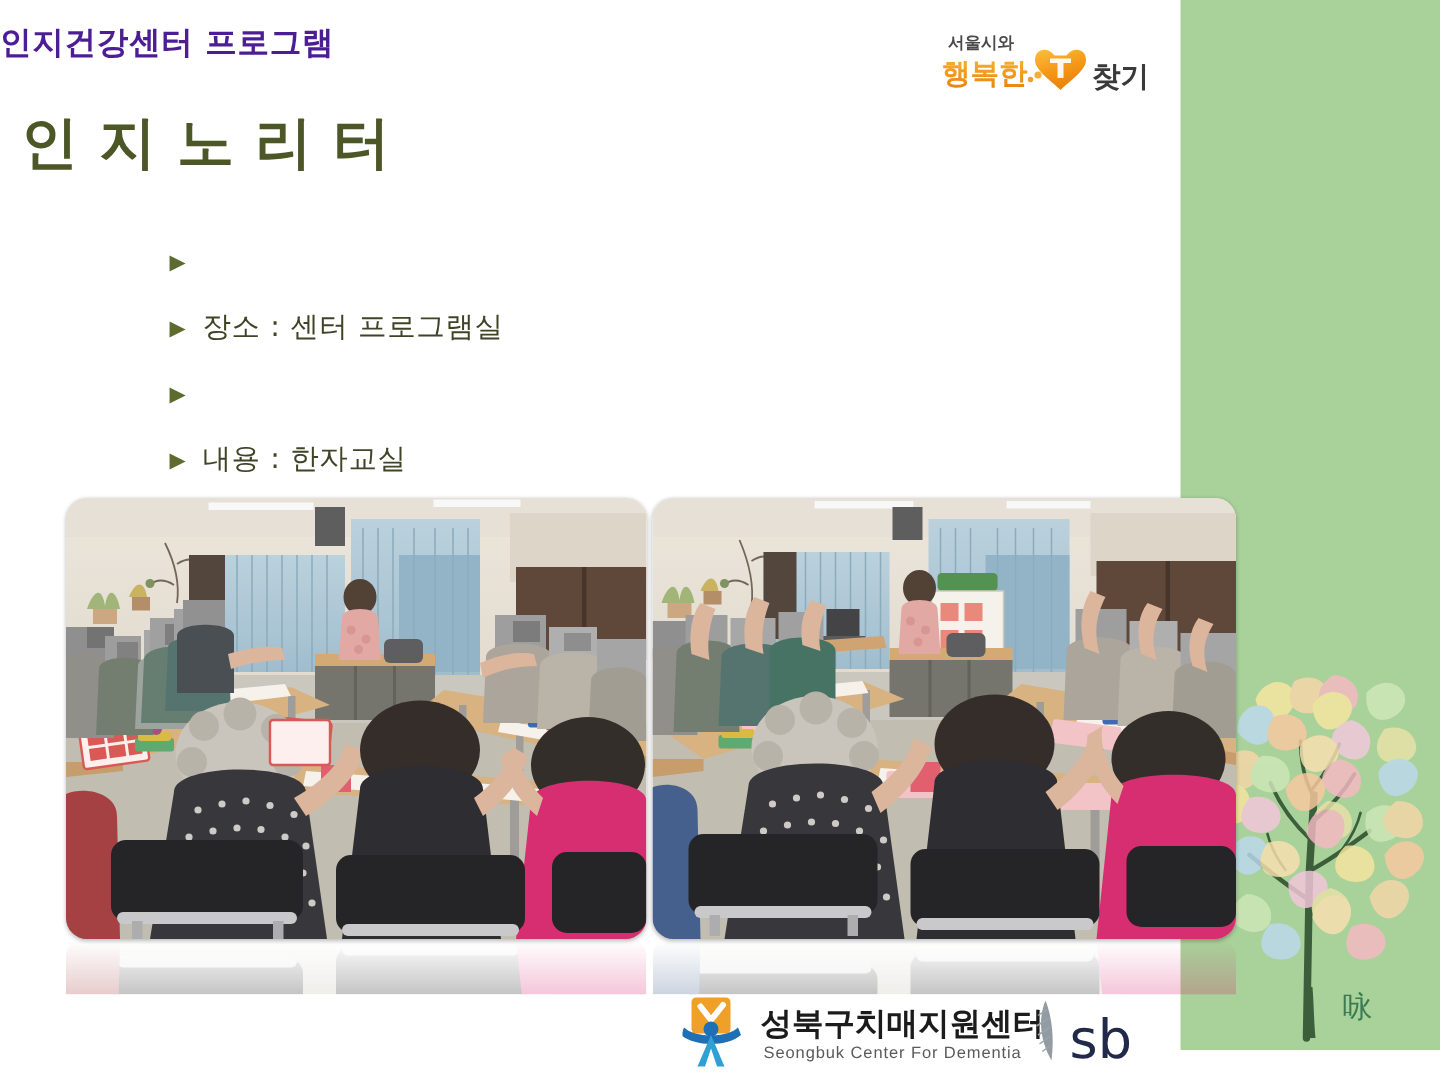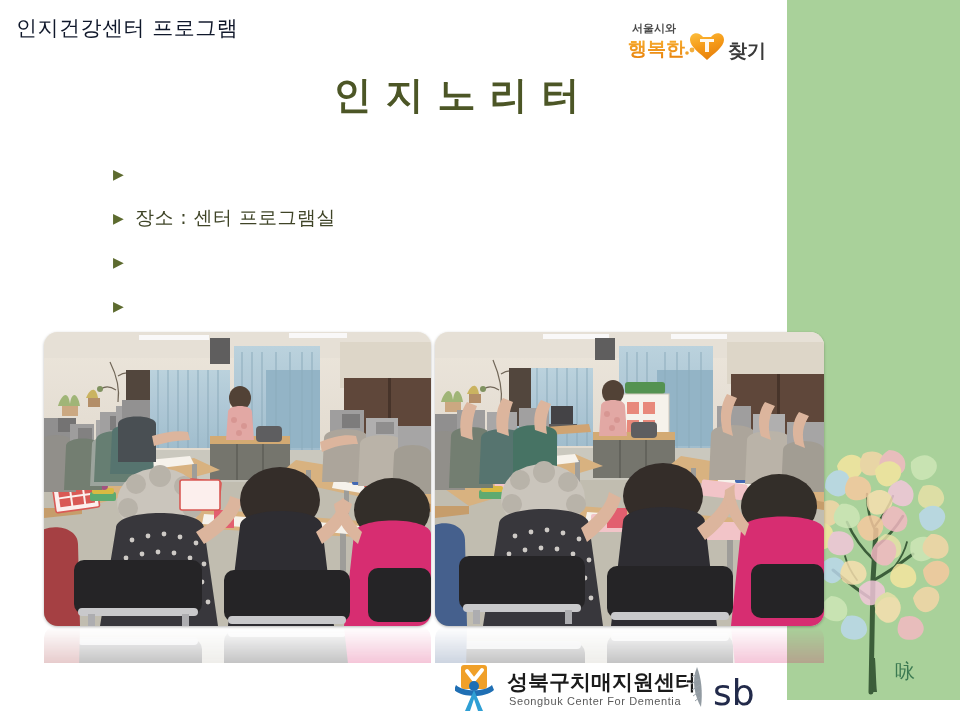--- a/index.html
+++ b/index.html
@@ -16,34 +16,34 @@
   
   .green-panel{
     position:absolute;left:787px;top:0;width:173px;height:700px;
     background:#a9d19a;
   }
   .tree-wrap{position:absolute;left:797px;top:430px;width:160px;height:270px;}
   .tree-wrap svg{display:block;width:160px;height:270px;}
 
   
   .header-title{
-    position:absolute;left:16px;top:14px;
-    font-size:21px;font-weight:normal;color:#0f172a;
+    position:absolute;left:0;top:14px;
+    font-size:21px;font-weight:bold;color:#4c1d95;
     letter-spacing:0.5px;white-space:nowrap;
     font-family:"DejaVu Sans","Liberation Sans",sans-serif;
   }
 
   
   .seoul-logo{position:absolute;left:628px;top:17px;width:156px;height:48px;}
   .seoul-logo svg{display:block;}
 
   
   .main-title{
     position:absolute;left:0;top:70px;width:913px;
-    text-align:center;
+    text-align:left;
     font-size:38px;font-weight:bold;color:#4c5626;
     letter-spacing:14px;
     text-indent:14px;
     font-family:"DejaVu Sans","Liberation Sans",sans-serif;
   }
 
   
   .bullets{position:absolute;left:113px;top:152px;width:620px;}
   .bullet-row{
     display:flex;align-items:center;
@@ -252,20 +252,21 @@
     </div>
     <div class="bullet-row">
       <span class="bullet-mark">▶</span>
       <span class="bullet-text">장소 : 센터 프로그램실</span>
     </div>
     <div class="bullet-row">
       <span class="bullet-mark">▶</span>
     </div>
     <div class="bullet-row">
       <span class="bullet-mark">▶</span>
+      <span class="bullet-text">내용 : 한자교실</span>
     </div>
   </div>
 
   <div class="photo photo-left">
     <svg viewBox="0 0 387 294" preserveAspectRatio="none" xmlns="http://www.w3.org/2000/svg">
       <defs>
         <linearGradient id="wallL" x1="0" y1="0" x2="0" y2="1">
           <stop offset="0%" stop-color="#ece7dd"></stop>
             <stop offset="100%" stop-color="#ded7c9"></stop>
         </linearGradient>

